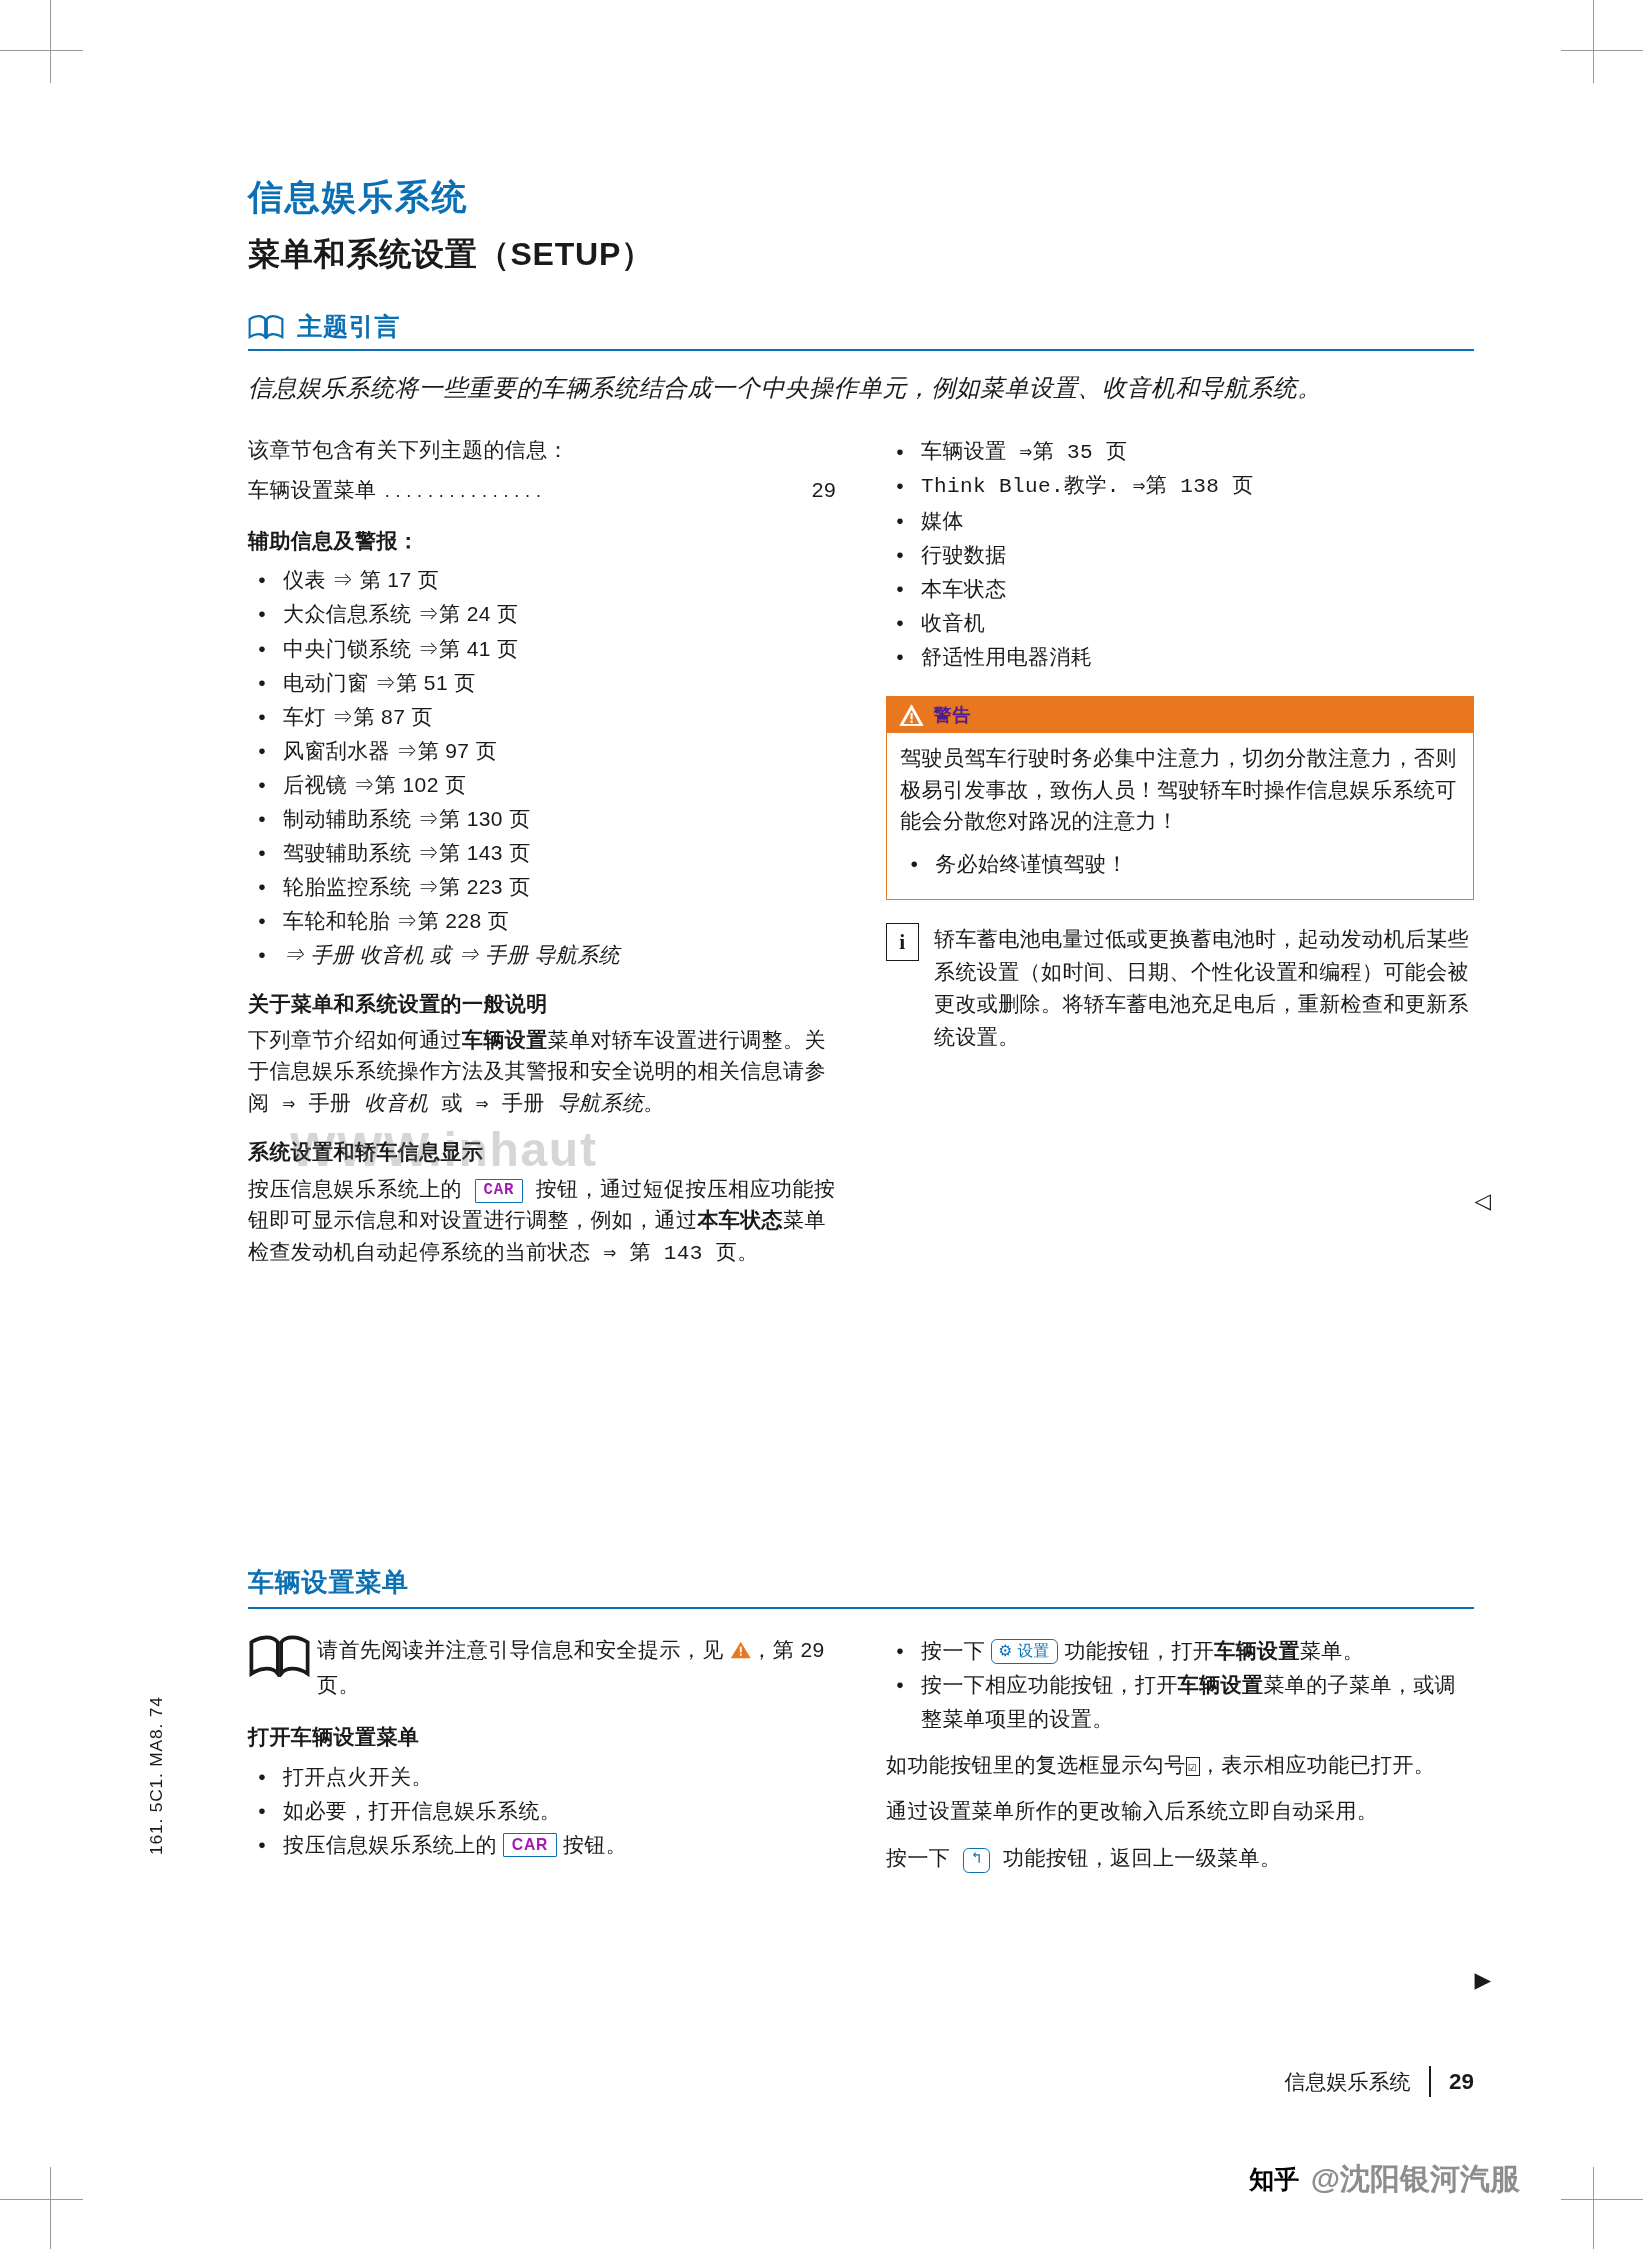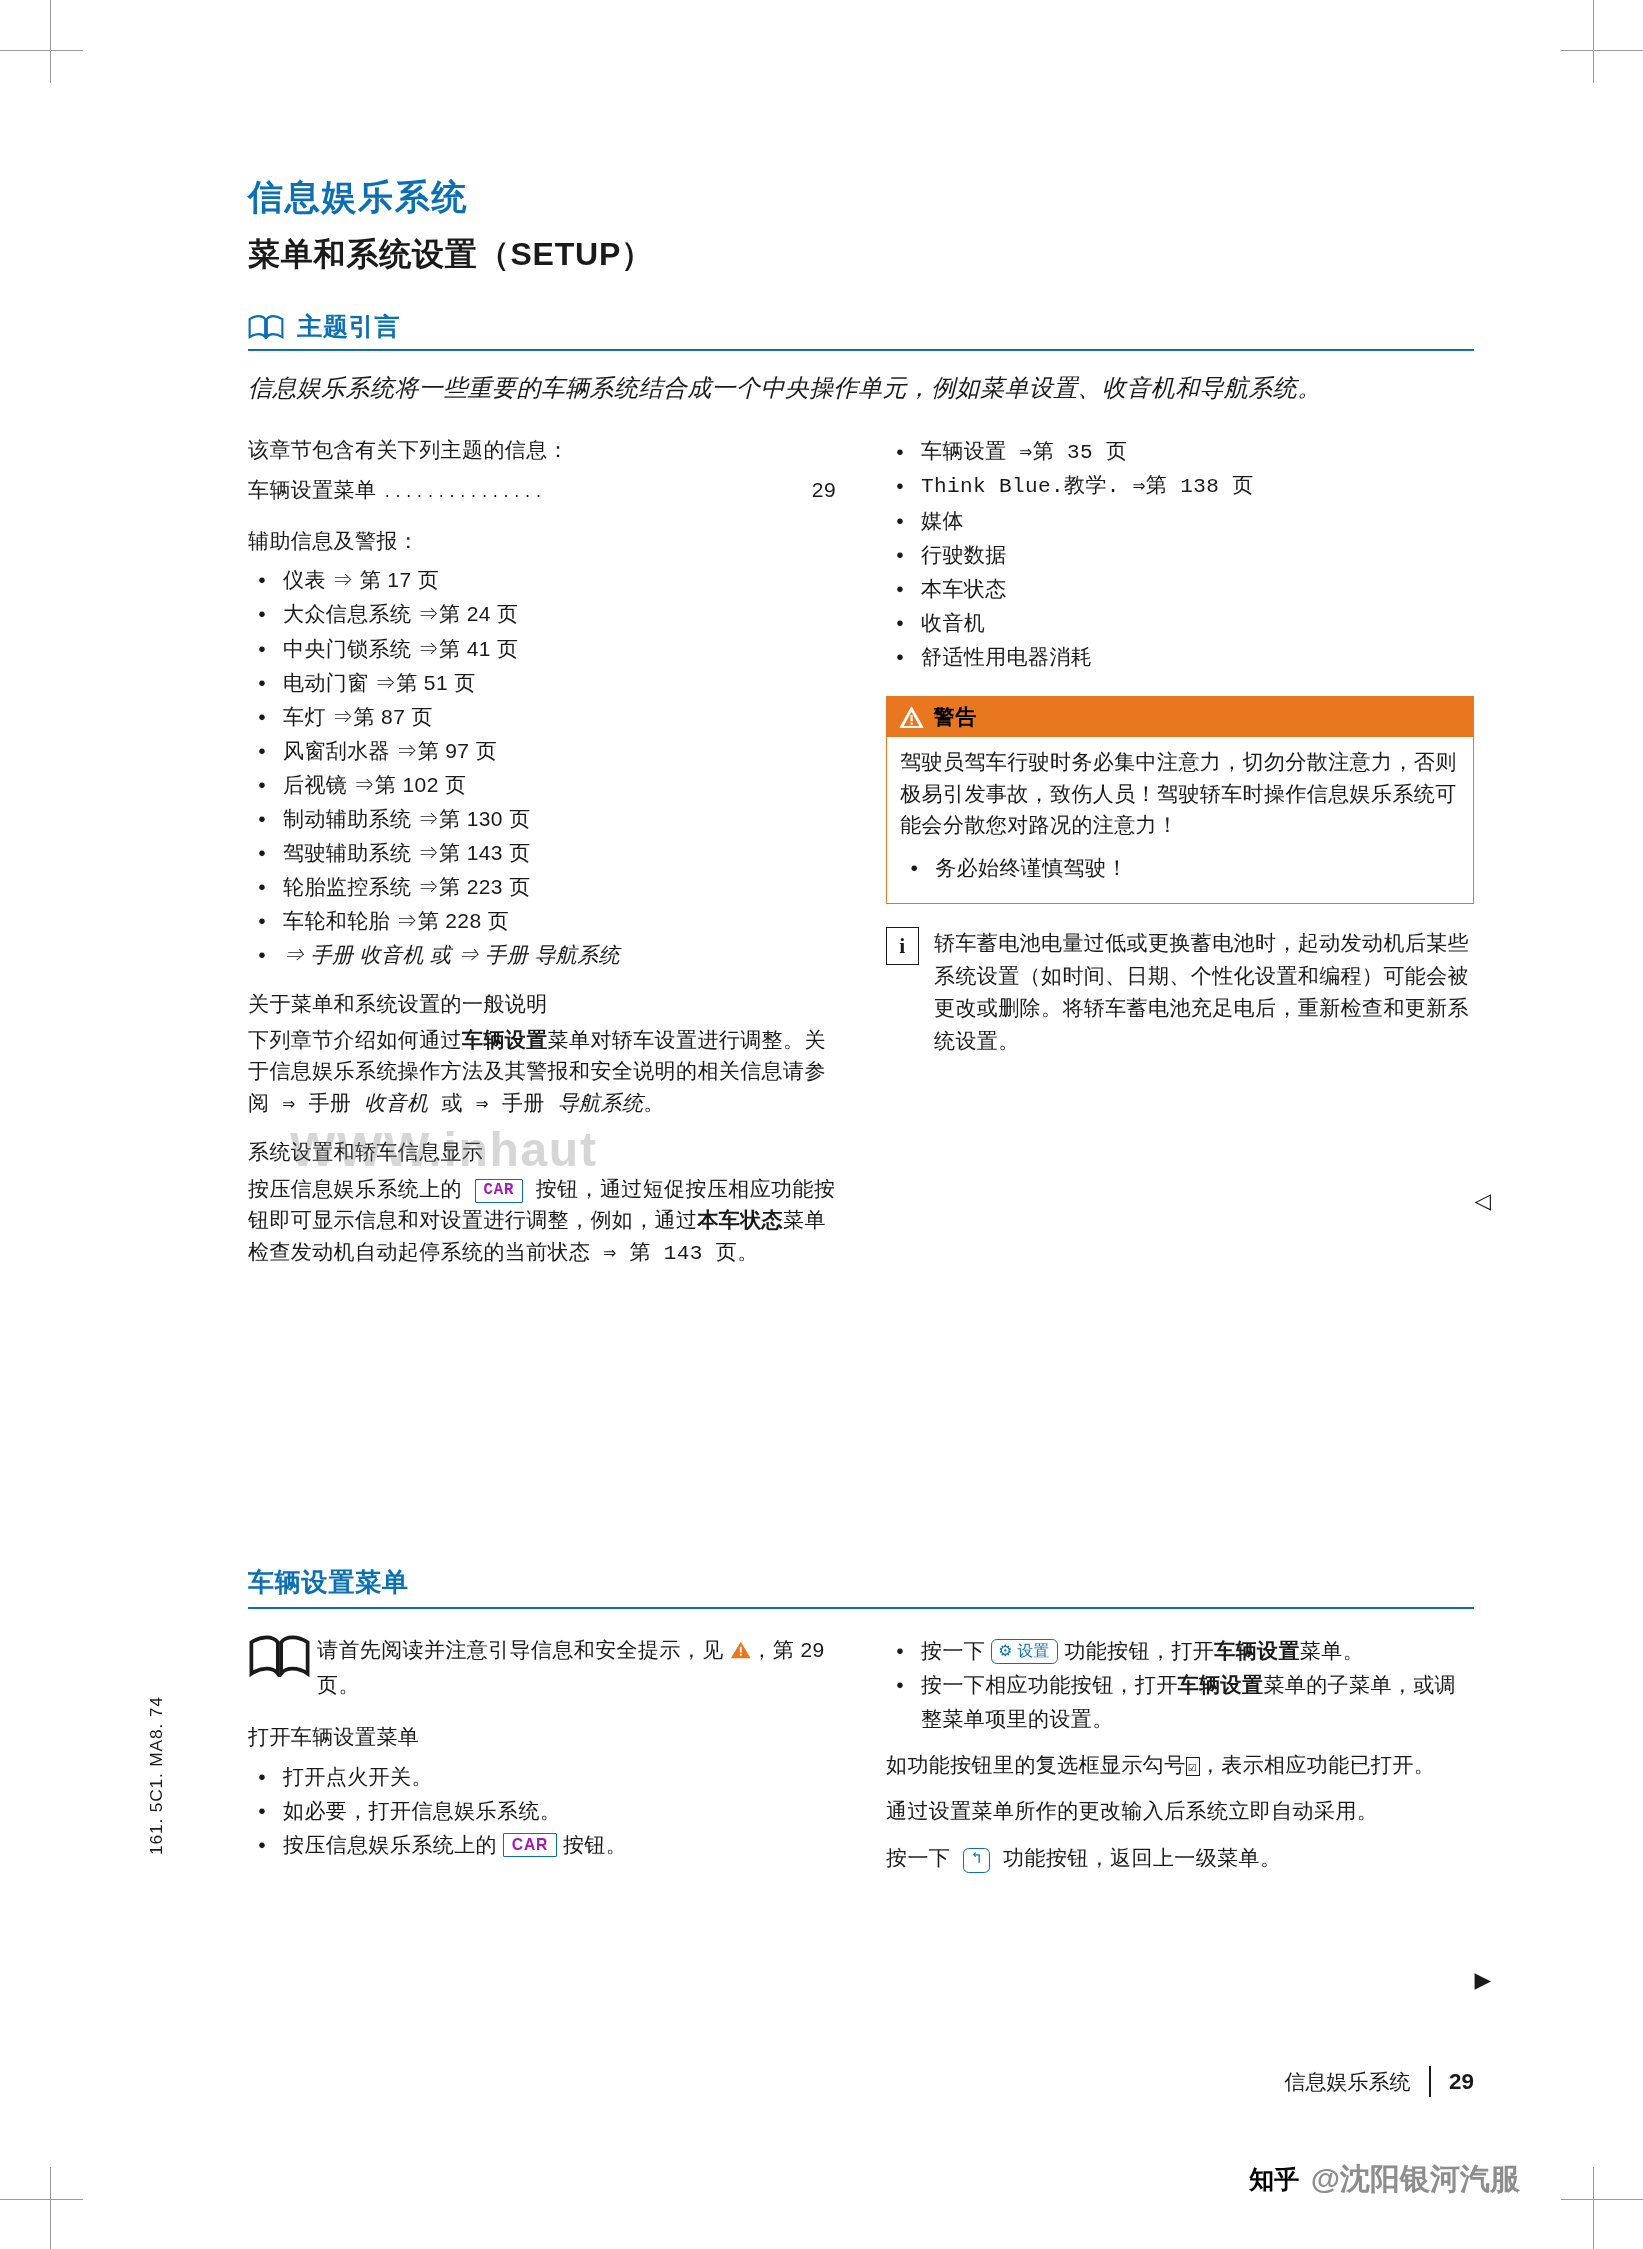--- a/index.html
+++ b/index.html
@@ -101,21 +101,21 @@
     flex: 1;
     margin: 0 8.3px;
     overflow: hidden;
     white-space: nowrap;
     letter-spacing: 5.8px;
     color: #1a1a1a;
     font-size: 18px;
   }
   h4.sub {
     font-size: 21px;
-    font-weight: normal;
+    font-weight: bold;
     margin: 18px 0 8.3px 0;
     letter-spacing: 0.4px;
   }
   ul.bullets {
     list-style: none;
     margin: 0 0 5px 0;
     padding: 0;
   }
   ul.bullets li {
     position: relative;
@@ -178,22 +178,22 @@
     vertical-align: 0.8px;
   }
 
   
   .warn-box {
     border: 1.7px solid #e8771f;
     margin-top: 21.5px;
   }
   .warn-head {
     background: #e8771f;
-    color: #000000;
-    font-size: 21px;
+    color: #4c1d95;
+    font-size: 18px;
     font-weight: bold;
     padding: 5.8px 11.6px;
     display: flex;
     align-items: center;
     gap: 10px;
     letter-spacing: 0.8px;
   }
   .warn-body {
     padding: 11.6px 13.2px 13.2px 13.2px;
     font-size: 21px;

